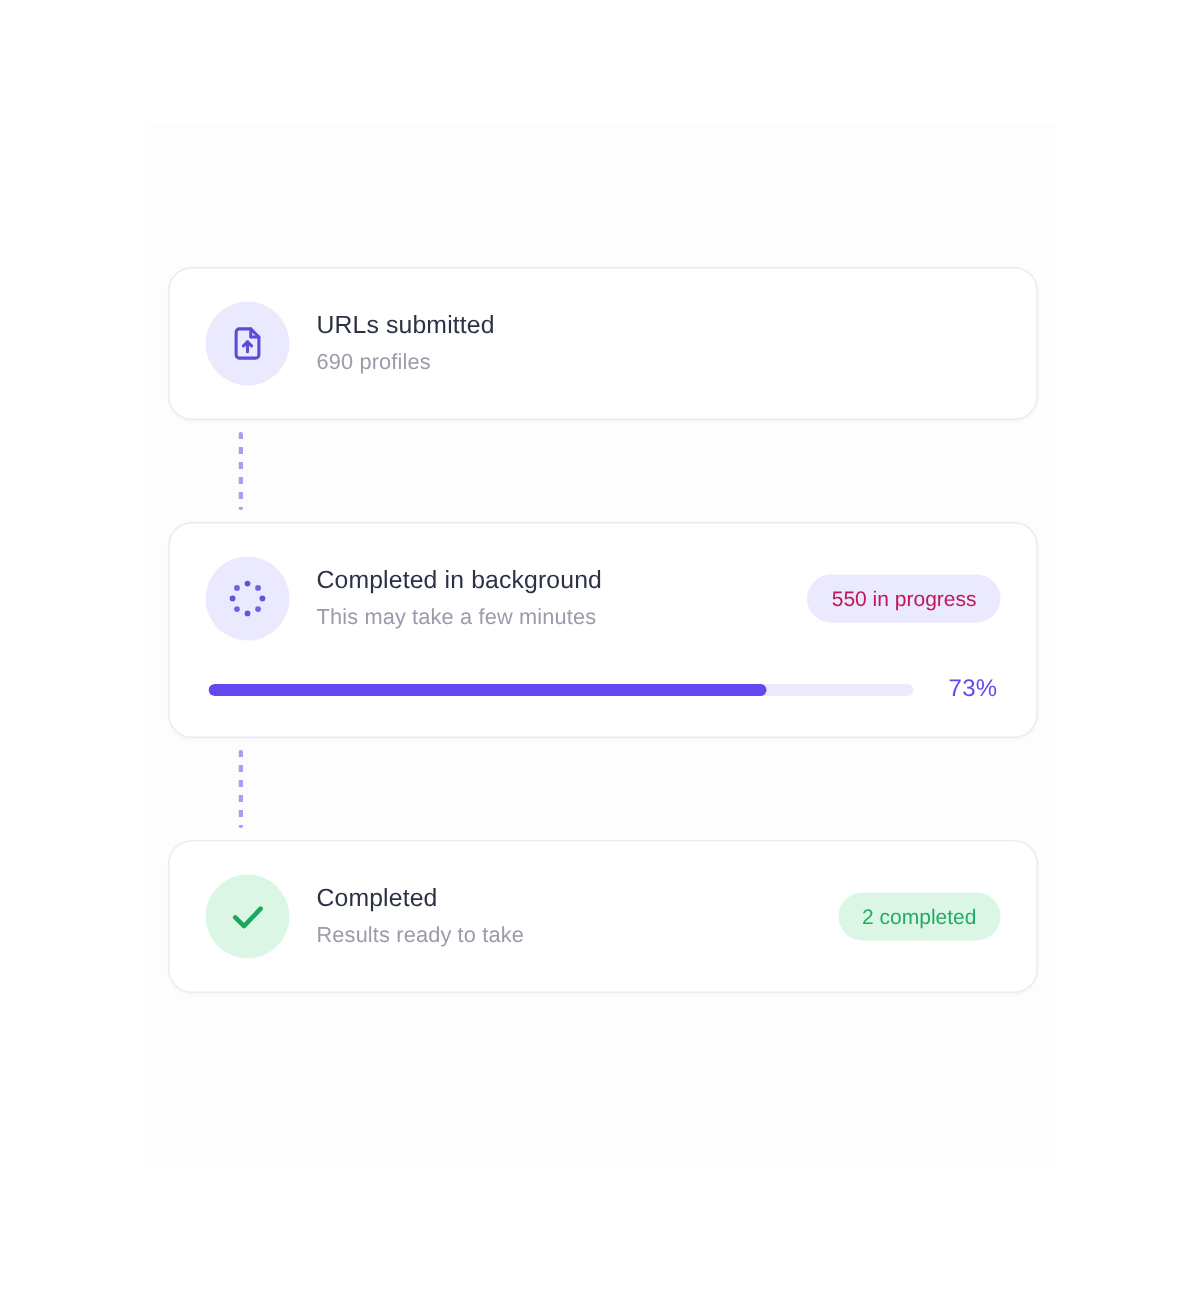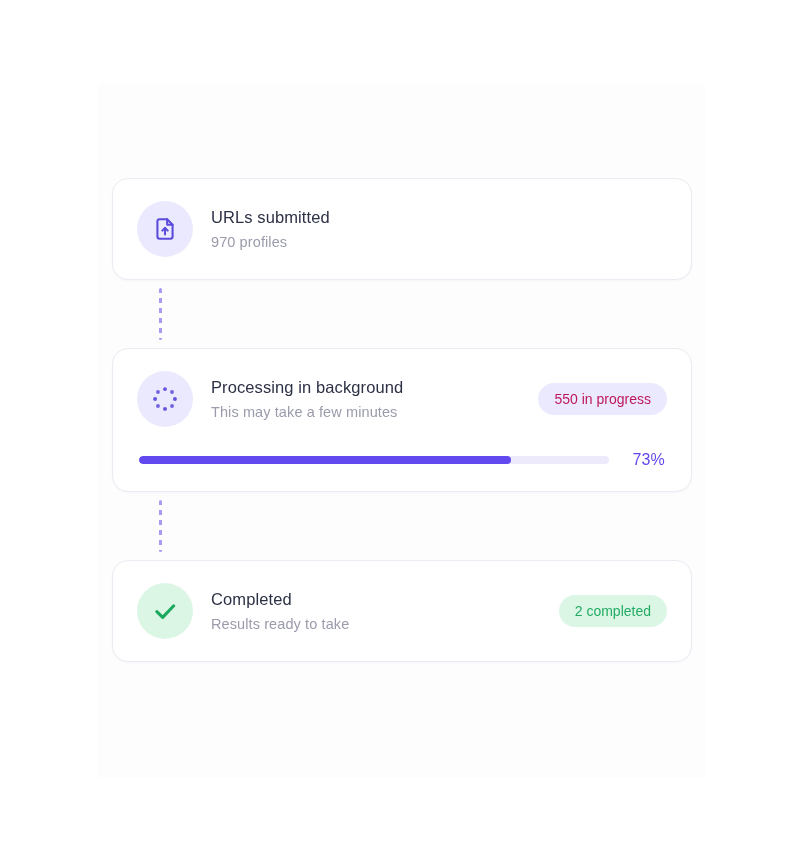--- a/index.html
+++ b/index.html
@@ -169,21 +169,21 @@
         <div class="icon-badge purple">
           <svg width="26" height="26" viewBox="0 0 24 24" fill="none" stroke="#5b4bdb" stroke-width="1.9" stroke-linecap="round" stroke-linejoin="round">
             <path d="M14 3H7a2 2 0 0 0-2 2v14a2 2 0 0 0 2 2h10a2 2 0 0 0 2-2V8z"></path>
             <path d="M14 3v5h5"></path>
             <path d="M12 17v-6"></path>
             <path d="M9.5 13.5 12 11l2.5 2.5"></path>
           </svg>
         </div>
         <div class="card-text">
           <div class="card-title">URLs submitted</div>
-          <div class="card-sub">970 profiles</div>
+          <div class="card-sub">690 profiles</div>
         </div>
       </div>
     </div>
 
     <div class="connector">
       <div class="connector-line"></div>
     </div>
 
     <div class="card">
       <div class="card-row">
@@ -193,21 +193,21 @@
             <circle class="spinner-dot" cx="23.5" cy="8.5" r="2.05" opacity="0.85"></circle>
             <circle class="spinner-dot" cx="26.6" cy="16" r="2.05" opacity="0.95"></circle>
             <circle class="spinner-dot" cx="23.5" cy="23.5" r="2.05" opacity="0.85"></circle>
             <circle class="spinner-dot" cx="16" cy="26.6" r="2.05" opacity="0.95"></circle>
             <circle class="spinner-dot" cx="8.5" cy="23.5" r="2.05" opacity="0.85"></circle>
             <circle class="spinner-dot" cx="5.4" cy="16" r="2.05" opacity="0.95"></circle>
             <circle class="spinner-dot" cx="8.5" cy="8.5" r="2.05" opacity="0.85"></circle>
           </svg>
         </div>
         <div class="card-text">
-          <div class="card-title">Processing in background</div>
+          <div class="card-title">Completed in background</div>
           <div class="card-sub">This may take a few minutes</div>
         </div>
         <div class="badge purple">550 in progress</div>
       </div>
 
       <div class="progress-row">
         <div class="progress-track">
           <div class="progress-fill" id="progress-fill" style="width: 79%;"></div>
         </div>
         <div class="progress-label">73%</div>

